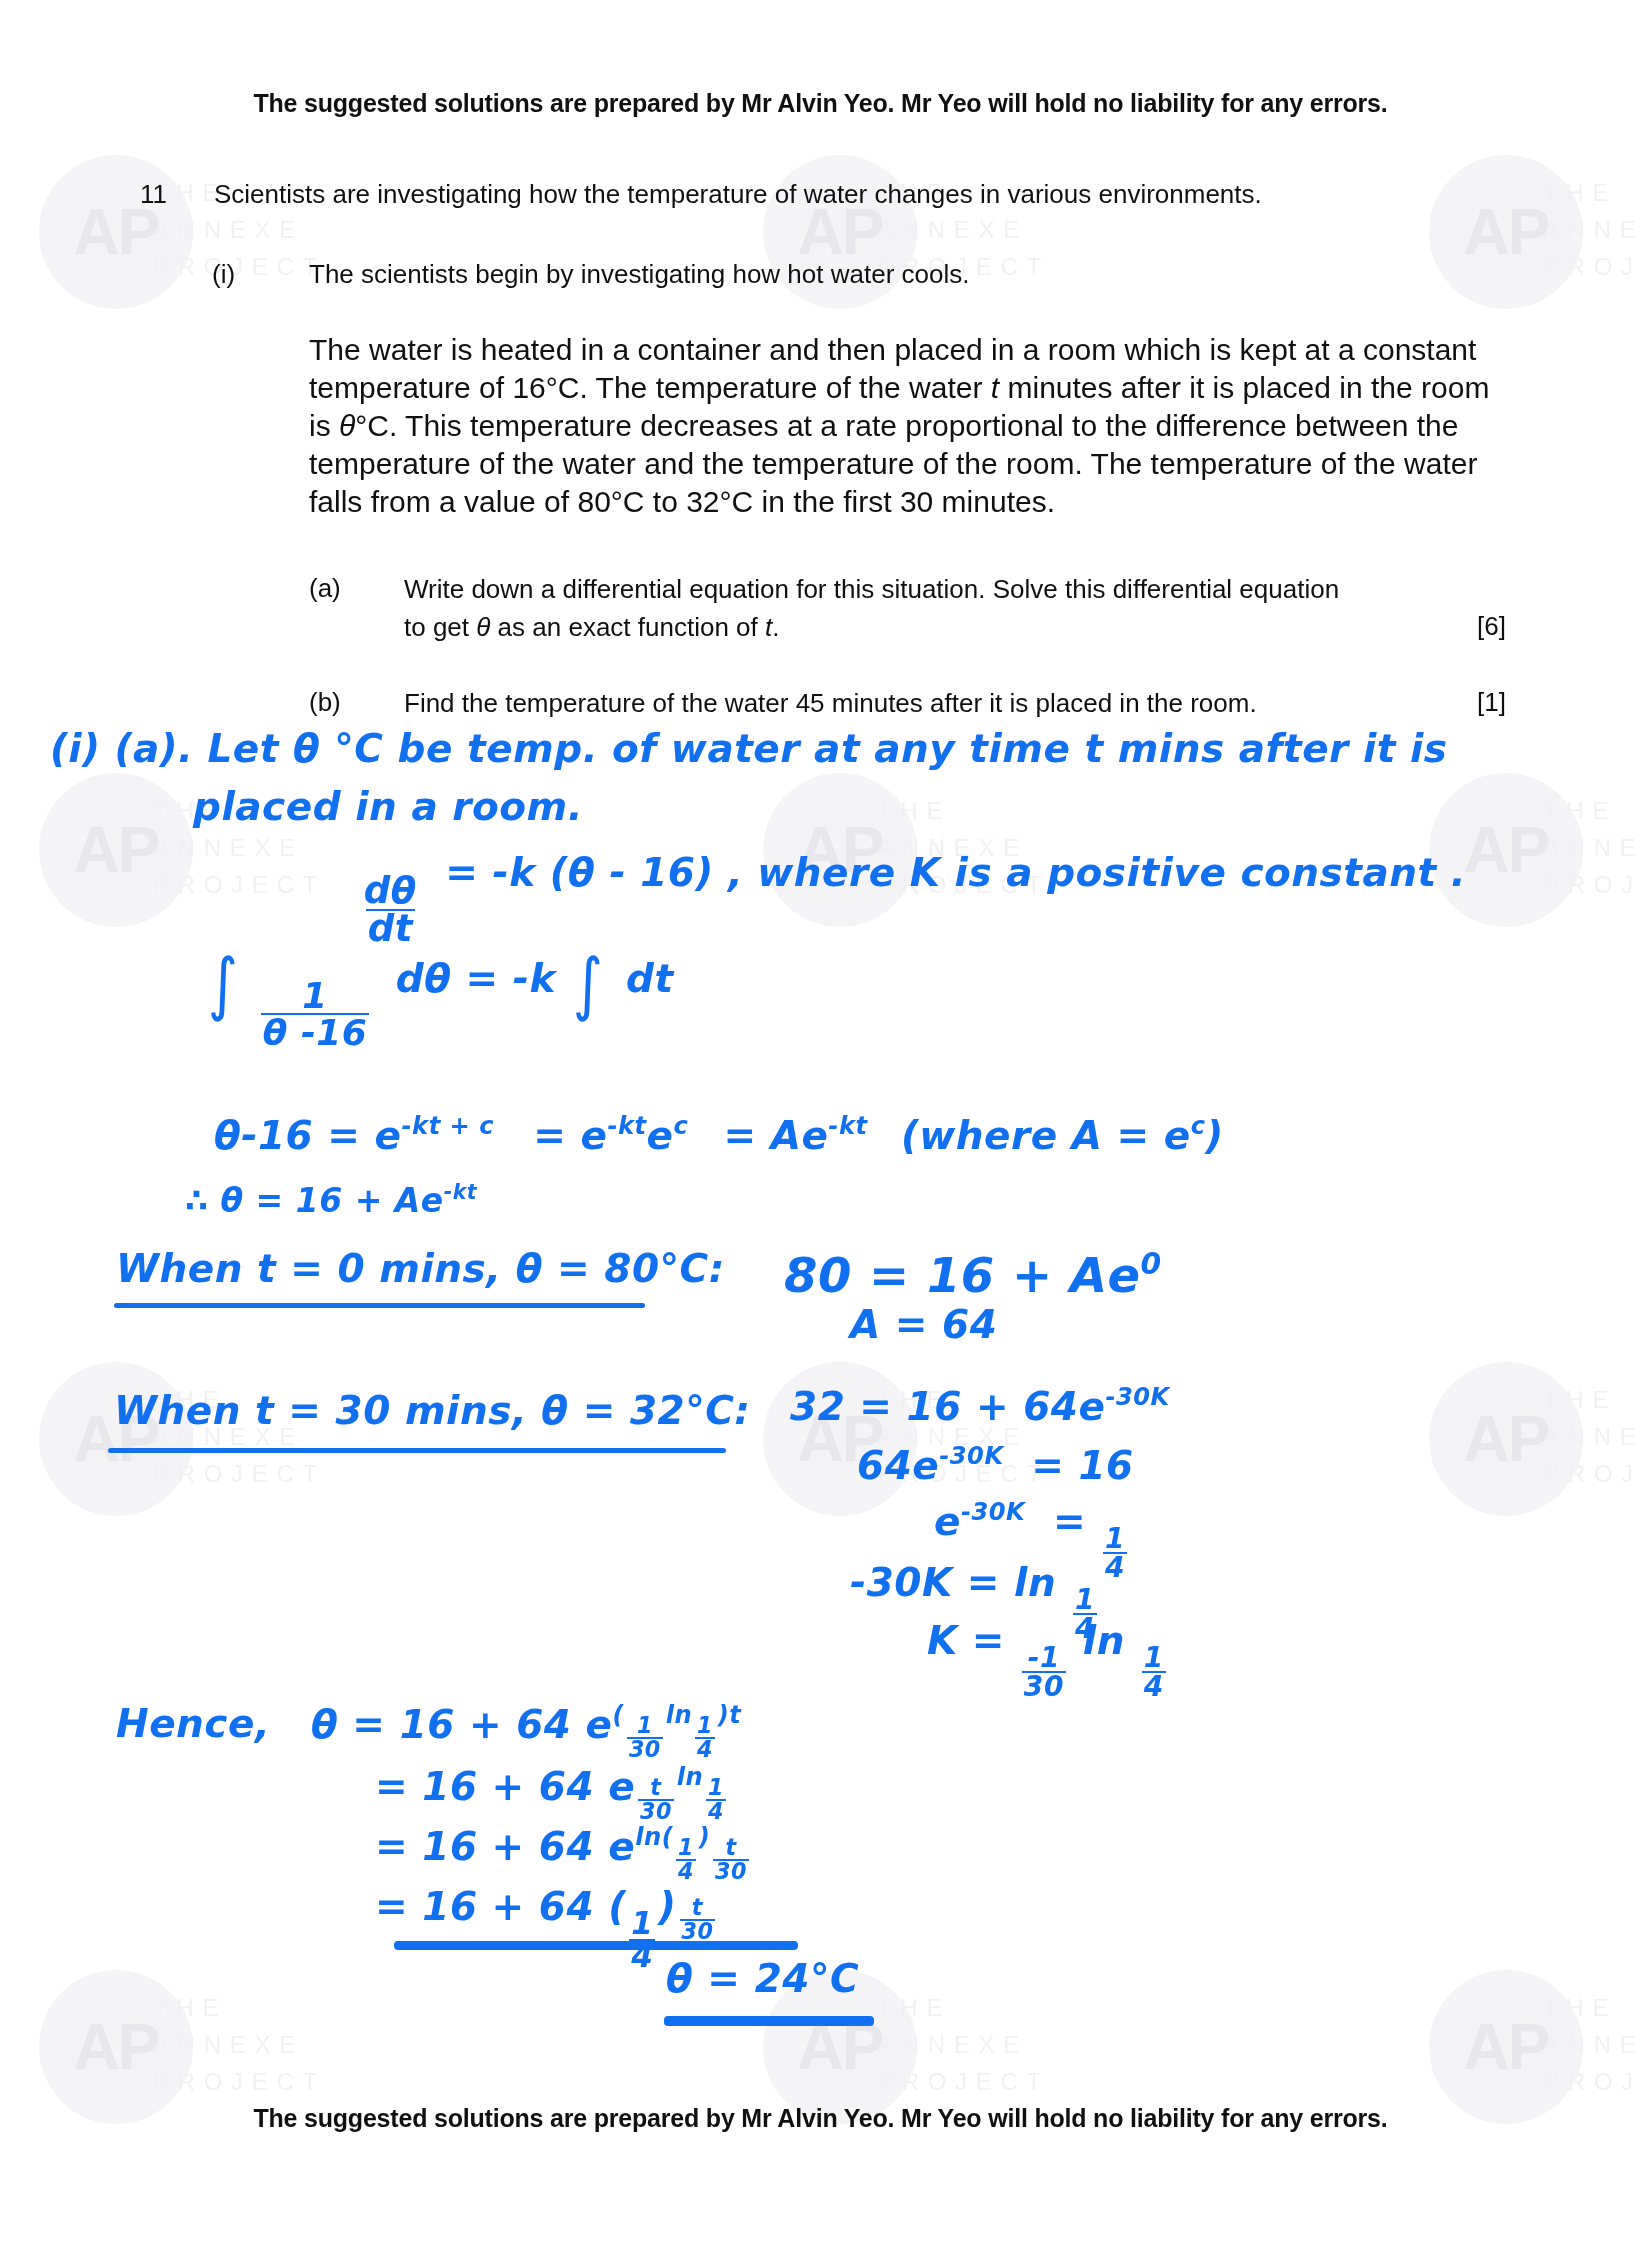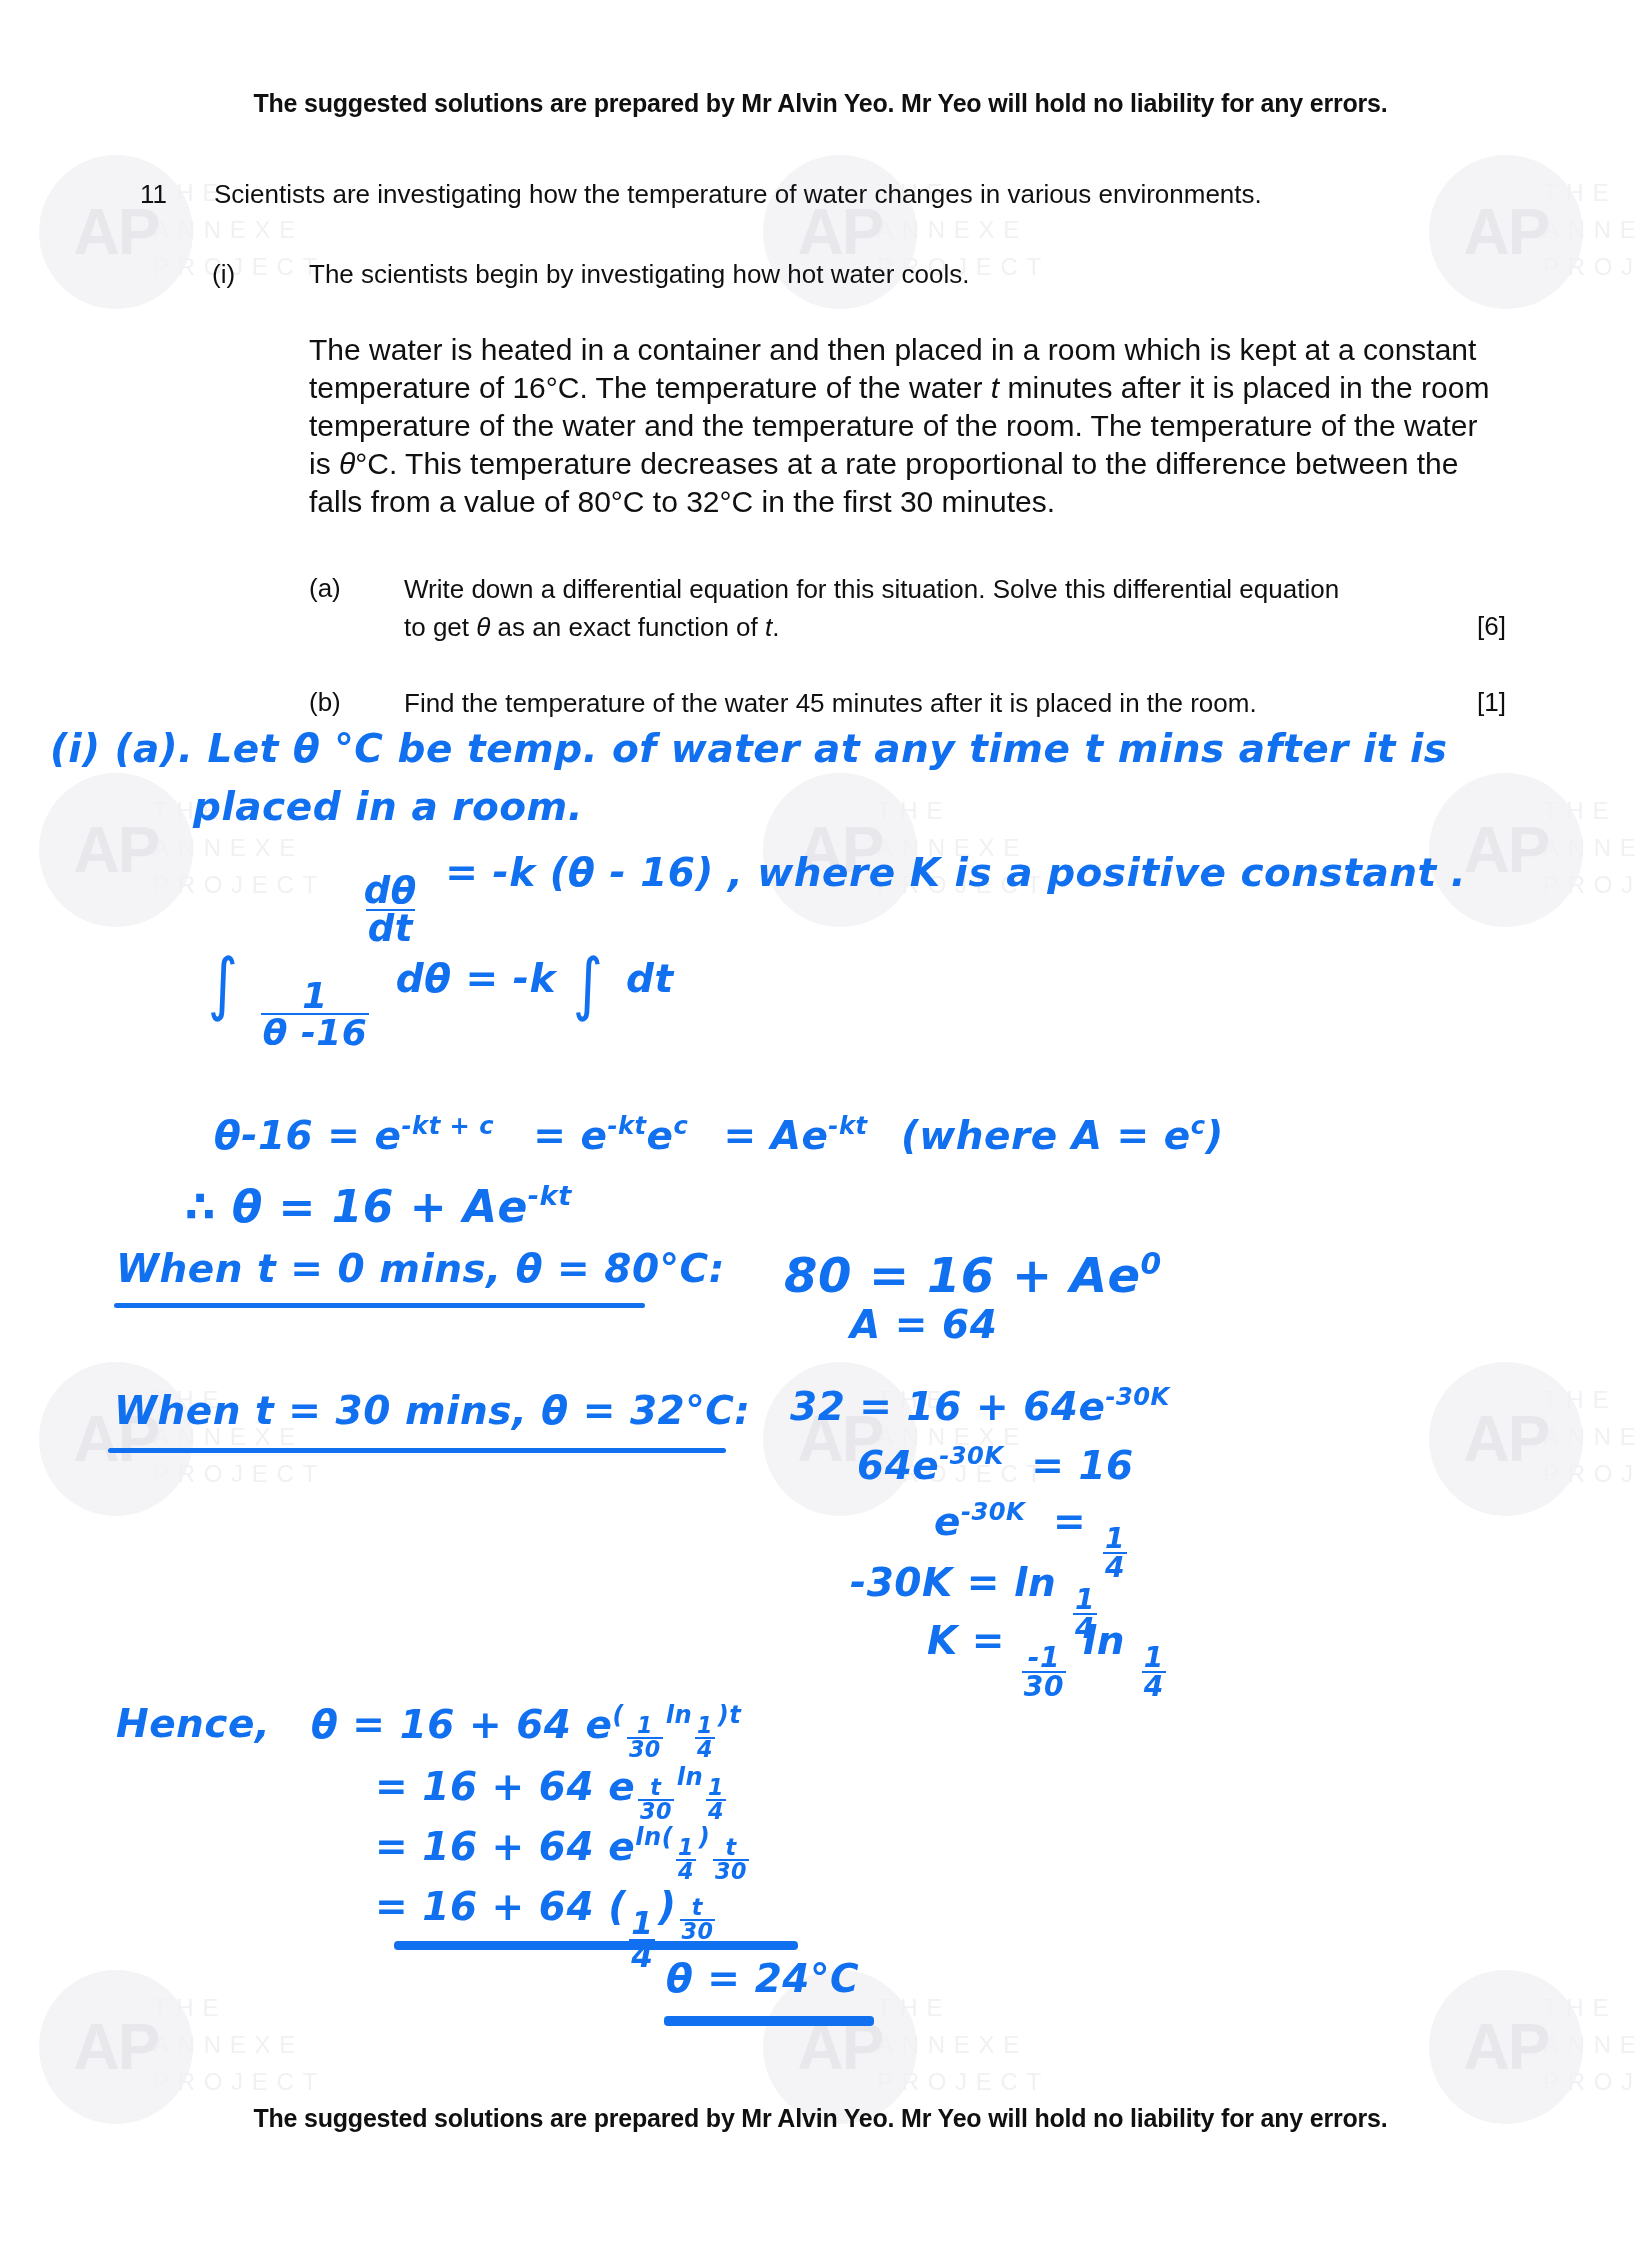--- a/index.html
+++ b/index.html
@@ -247,22 +247,22 @@
 
     <div class="qnum">11</div>
     <div class="qstem">Scientists are investigating how the temperature of water changes in various environments.</div>
 
     <div class="part-i-label">(i)</div>
     <div class="part-i-text">The scientists begin by investigating how hot water cools.</div>
 
     <div class="body-para">
       <div>The water is heated in a container and then placed in a room which is kept at a constant</div>
       <div>temperature of 16°C. The temperature of the water <span class="ital">t</span> minutes after it is placed in the room</div>
+      <div>is <span class="ital">θ</span>°C. This temperature decreases at a rate proportional to the difference between the</div>
       <div>temperature of the water and the temperature of the room. The temperature of the water</div>
-      <div>is <span class="ital">θ</span>°C. This temperature decreases at a rate proportional to the difference between the</div>
       <div>falls from a value of 80°C to 32°C in the first 30 minutes.</div>
     </div>
 
     <div class="sub-label" style="left:309px; top:570px;">(a)</div>
     <div class="sub-text" style="left:404px; top:570px; width:1101px;">
       <div>Write down a differential equation for this situation. Solve this differential equation</div>
       <div>to get <span class="ital">θ</span> as an exact function of <span class="ital">t</span>.</div>
     </div>
     <div class="marks" style="left:1390px; top:608px; width:116px;">[6]</div>
 
@@ -298,21 +298,21 @@
     </div>
 
 
     <div class="hand hw" style="left:214px; top:1112px; font-size:39px;">
       <span>θ-16  =  e</span><span class="sup">-kt + c</span>
       <span style="margin-left:25px;">=  e</span><span class="sup">-kt</span><span>e</span><span class="sup">c</span>
       <span style="margin-left:21px;">=  Ae</span><span class="sup">-kt</span>
       <span style="margin-left:19.3px;">(where A = e</span><span class="sup">c</span><span>)</span>
     </div>
 
-    <div class="hand hw" style="left:185px; top:1180px; font-size:44px;">
+    <div class="hand hw" style="left:185px; top:1180px; font-size:33px;">
       <span>∴ θ = 16 + Ae</span><span class="sup">-kt</span>
     </div>
 
     <div class="hand hw" style="left:116px; top:1246px; font-size:39px;">When t = 0 mins,  θ = 80°C:</div>
     <div class="hline" style="left:114px; top:1303px; width:531px; height:4.8px;"></div>
     <div class="hand hw" style="left:784px; top:1246px; font-size:48px;">
       <span>80 = 16 + Ae</span><span class="sup">0</span>
     </div>
     <div class="hand hw" style="left:850px; top:1302px; font-size:39px;">A = 64</div>
 

